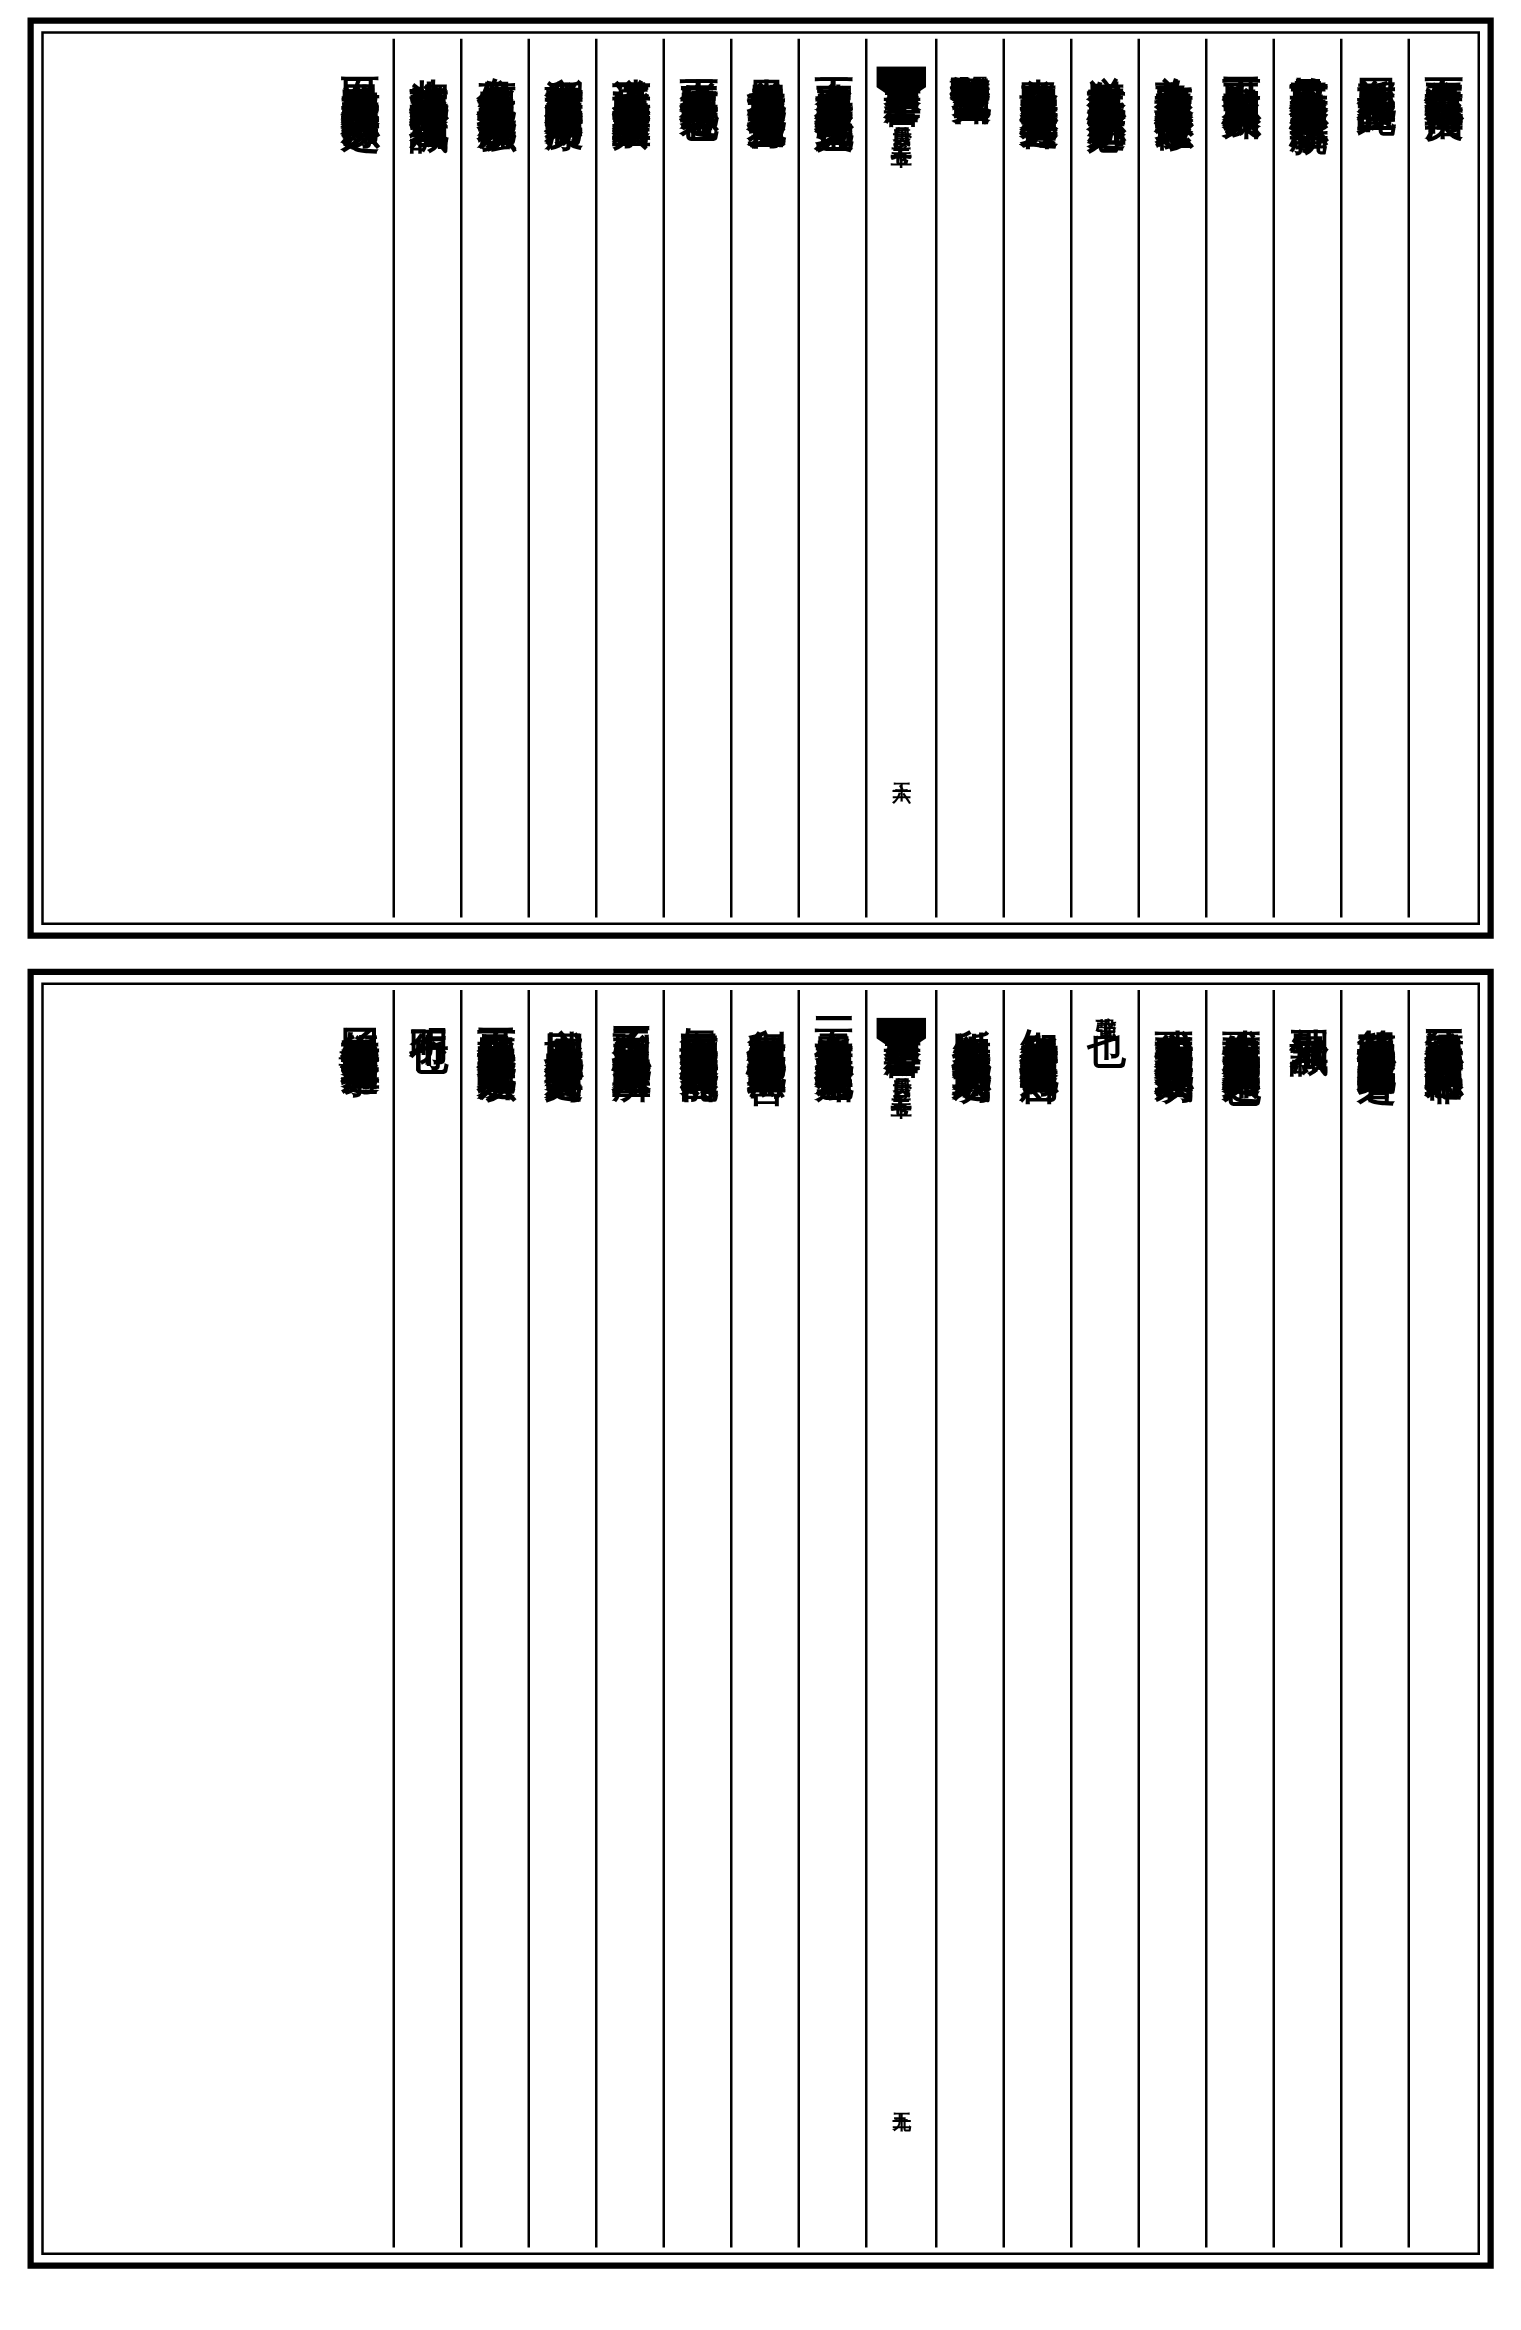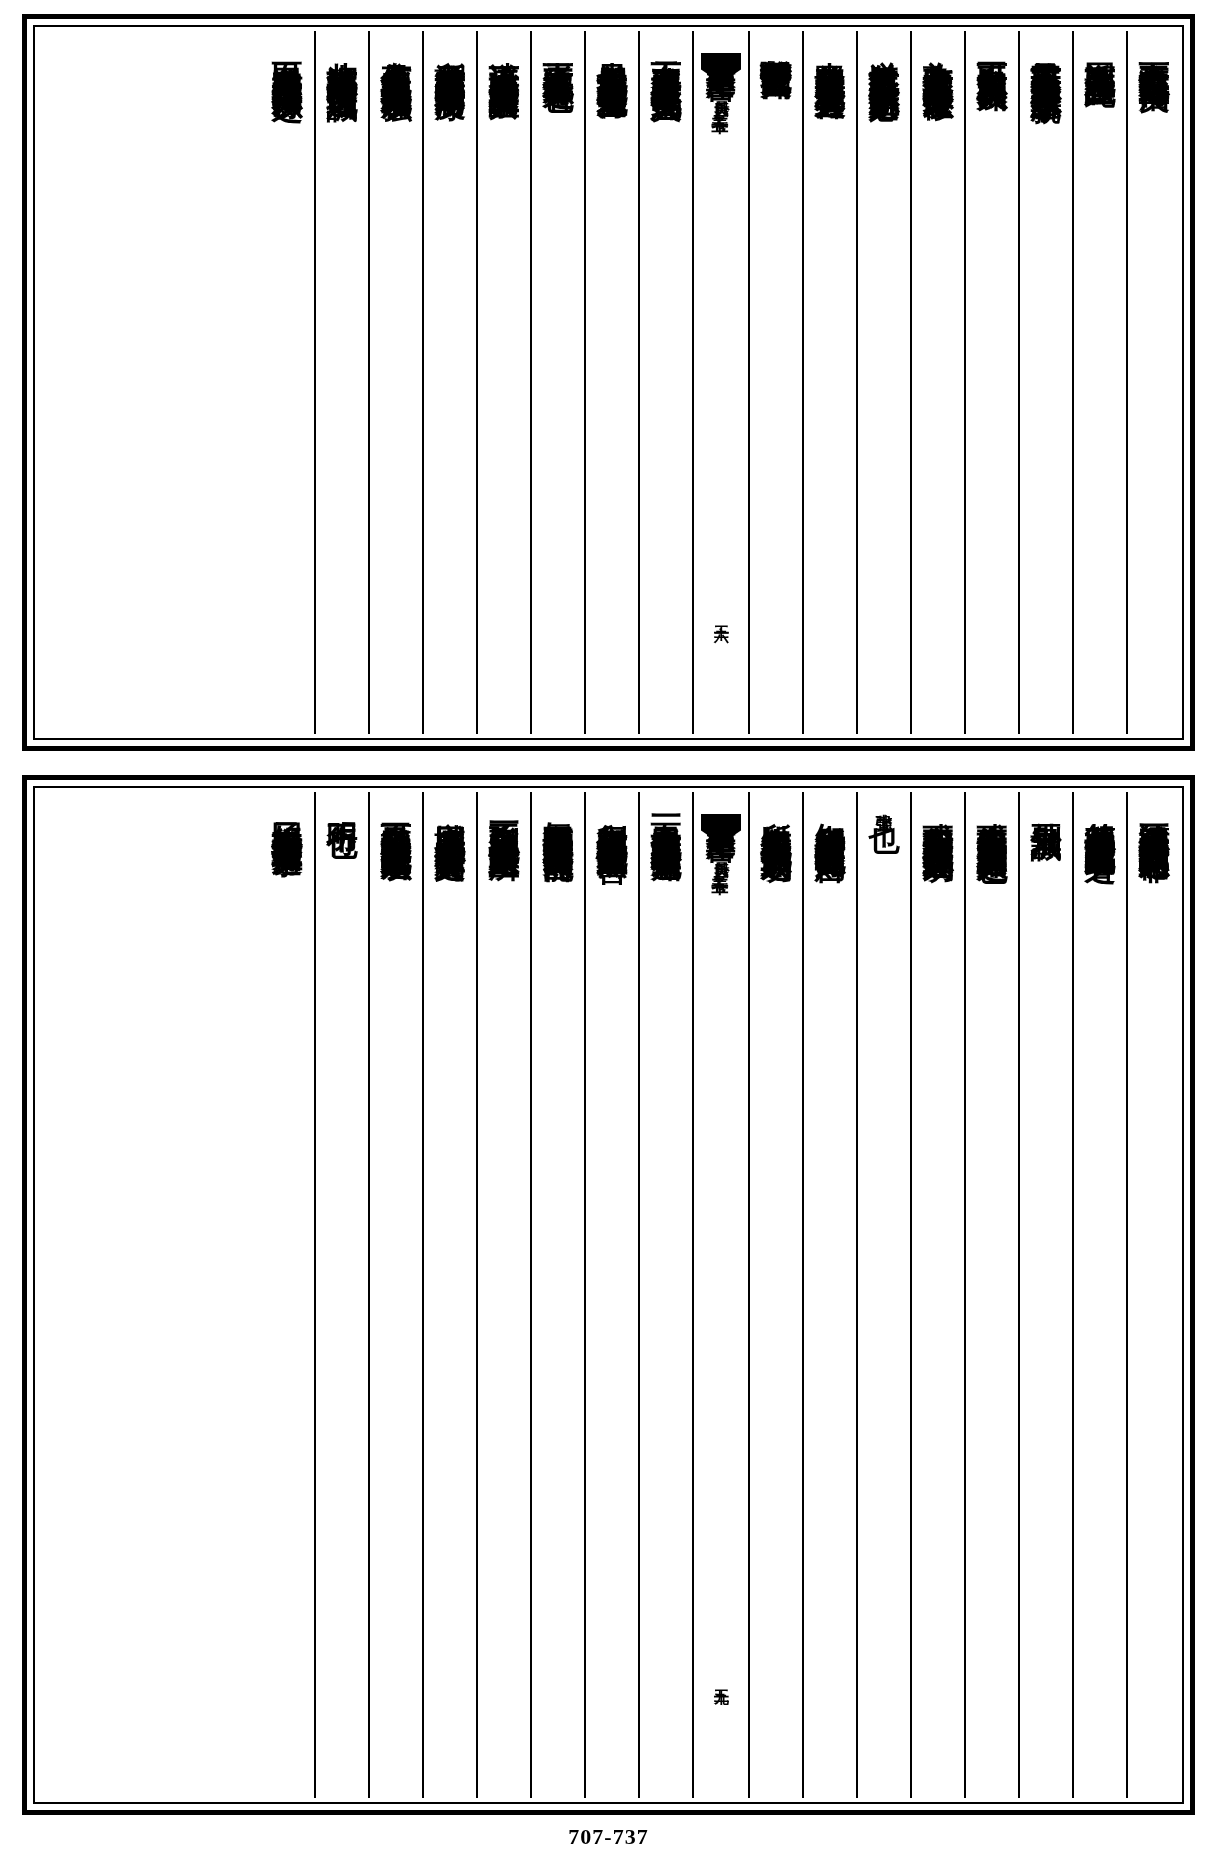--- a/index.html
+++ b/index.html
@@ -303,15 +303,14 @@
           <div class="annot">
             <div class="vtext small">好近乎知</div>
             <div class="vtext small">並去</div>
           </div>
         </div>
       </div>
 
     </div>
   </div>
 
-  <div class="footer">707-737</div>
 
 </div>
 
 </body></html>

